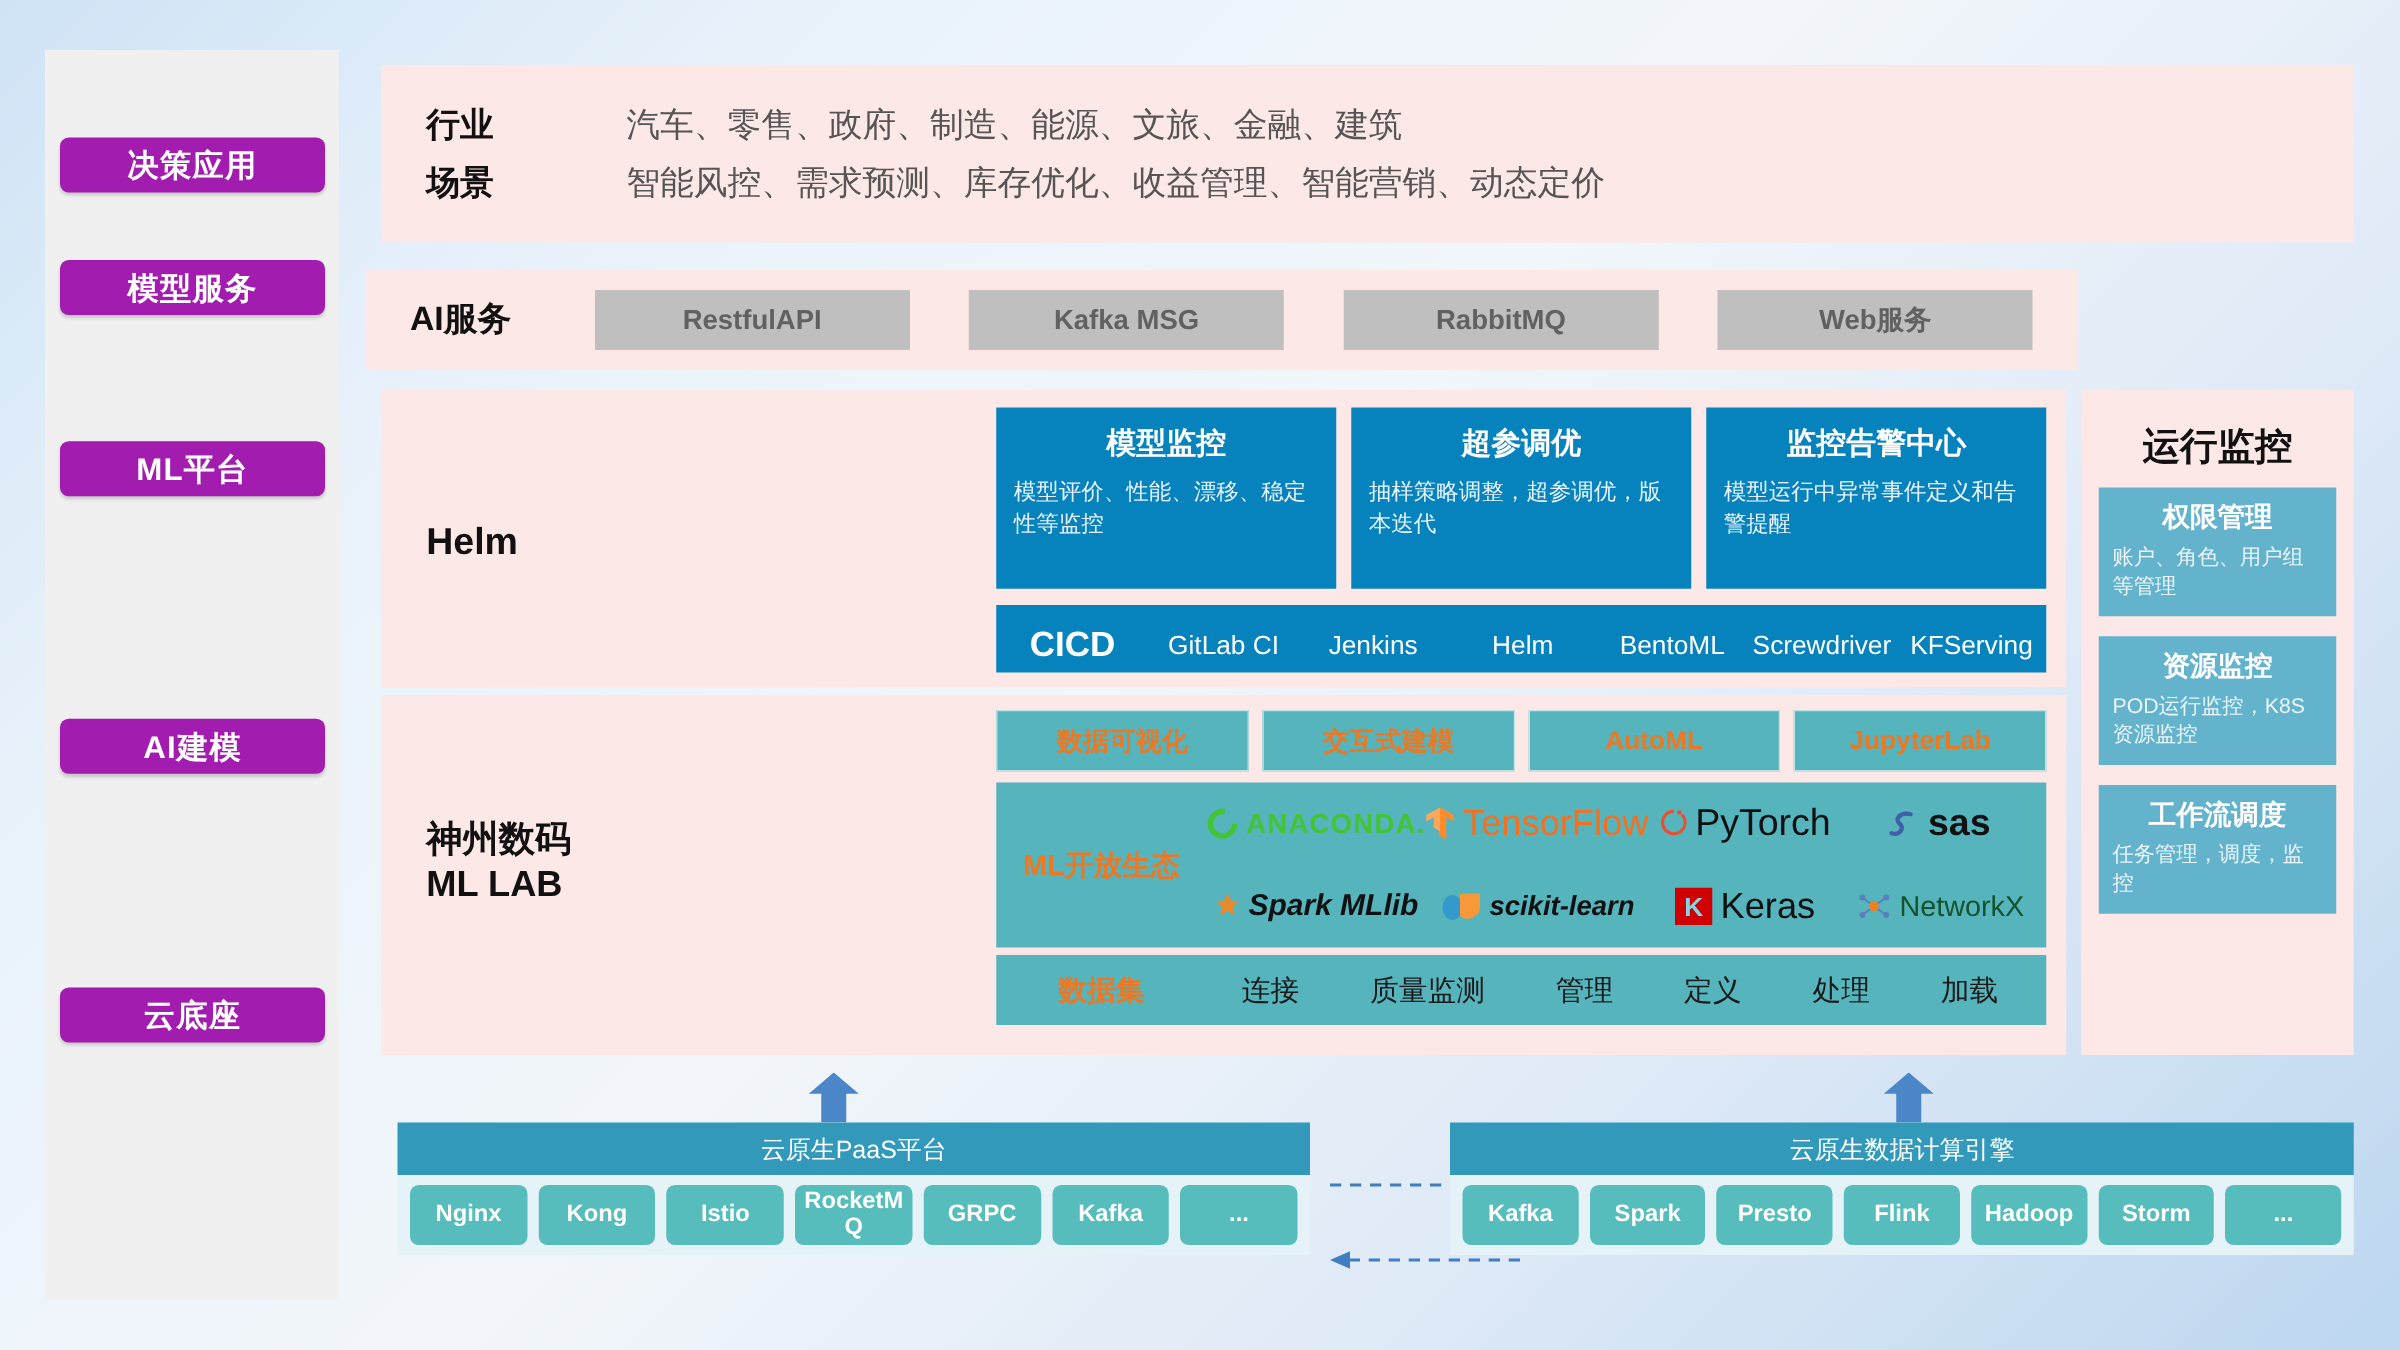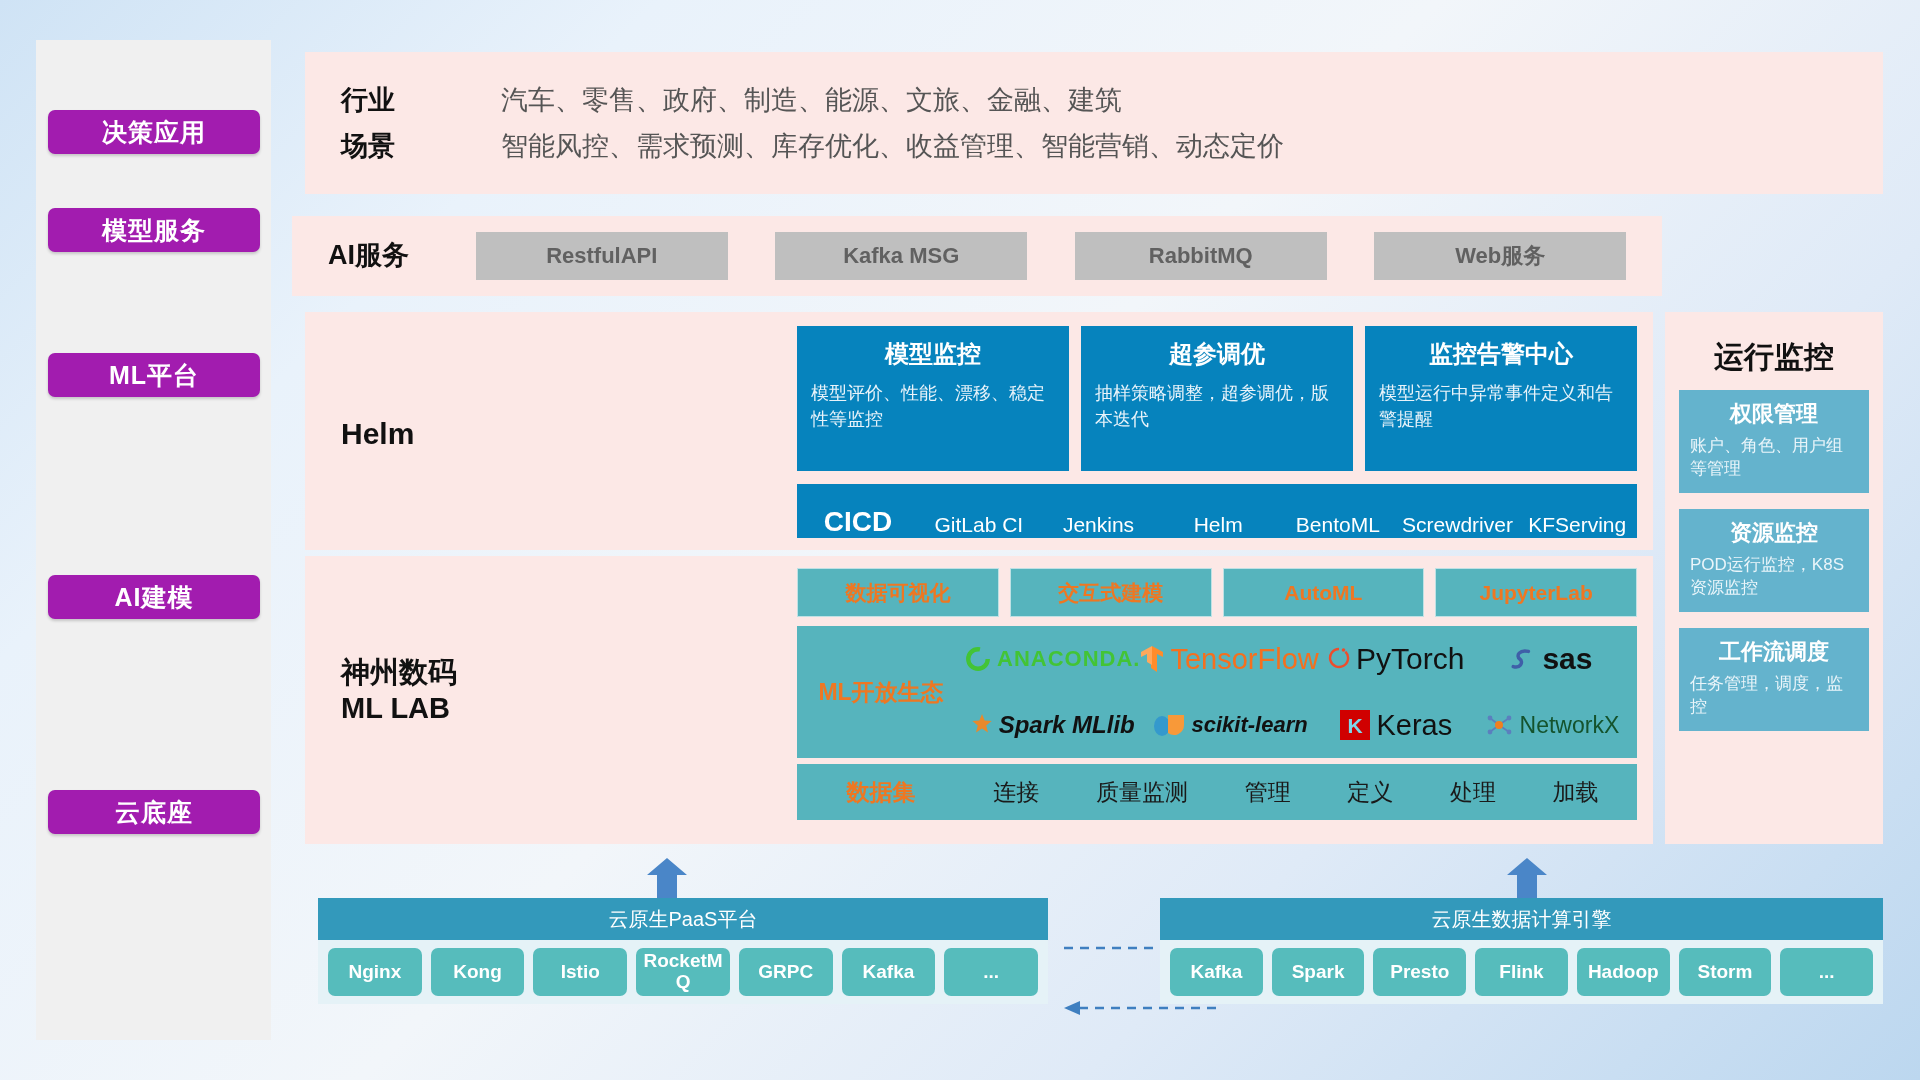--- a/index.html
+++ b/index.html
@@ -63,21 +63,21 @@
   .mlops-cards { position: absolute; left: 492px; top: 14px; width: 840px; display: flex; gap: 12px; }
   .mlops-card {
     flex: 1; height: 145px; background: #0683bd; color: #fff;
     padding: 12px 14px 0 14px;
   }
   .mlops-card h4 { font-size: 24px; text-align: center; margin-bottom: 10px; font-weight: bold; }
   .mlops-card p { font-size: 18px; line-height: 1.45; color: #e8f3fa; }
 
   .cicd-bar {
     position: absolute; left: 492px; top: 172px; width: 840px; height: 54px;
-    background: #0683bd; display: flex; align-items: flex-end; overflow: hidden;
+    background: #0683bd; display: flex; align-items: center; overflow: hidden;
   }
   .cicd-title {
     color: #fff; font-weight: bold; font-size: 28px; width: 122px;
     text-align: center; padding-top: 10px; flex: none;
   }
   .cicd-item {
     color: #fff; font-size: 21px; flex: 1; text-align: center;
     padding-top: 12px; line-height: 1.25; word-break: break-all;
   }
 

